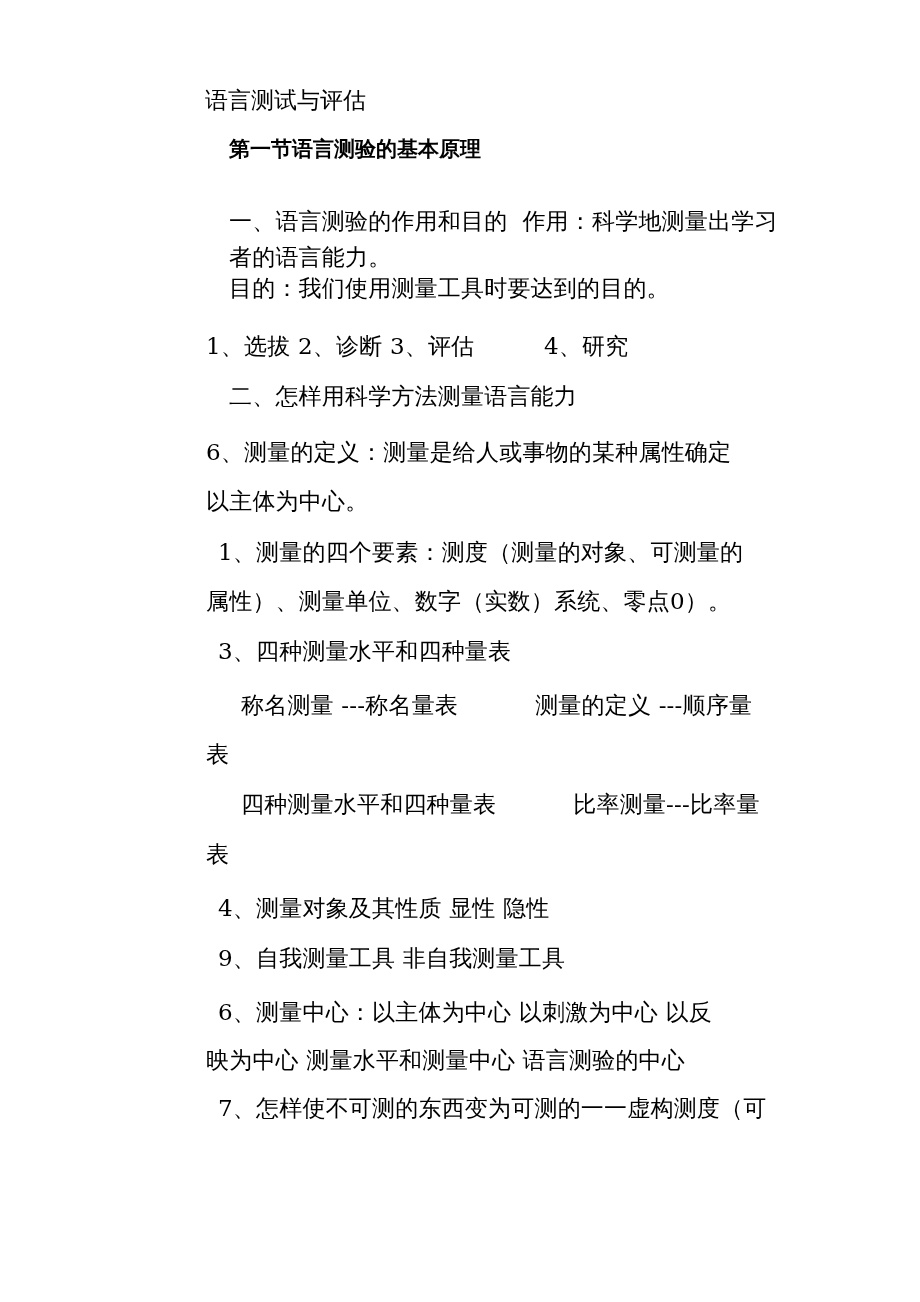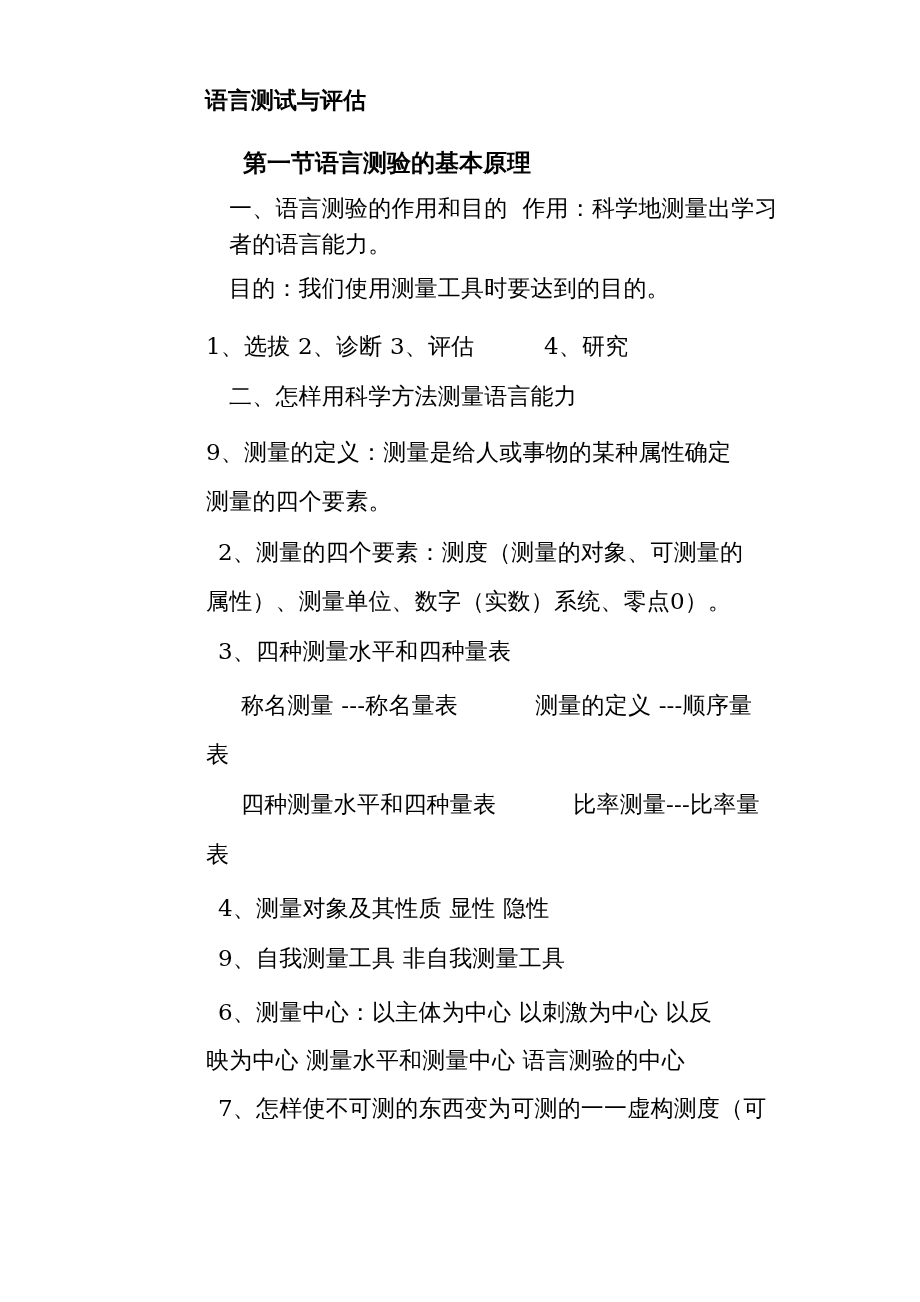--- a/index.html
+++ b/index.html
@@ -22,53 +22,54 @@
   }
   .content {
     position: absolute;
     left: 0;
     top: 0;
     width: 920px;
   }
   
   .doc-title {
     font-family: "DejaVu Sans", "Liberation Sans", sans-serif;
-    font-weight: bold;
+    font-weight: normal;
     font-size: 23px;
     line-height: 32px;
     margin: 0;
     padding: 0;
     position: absolute;
     left: 205px;
     top: 84px;
     white-space: pre;
   }
   .section-title {
     font-family: "DejaVu Sans", "Liberation Sans", sans-serif;
     font-weight: bold;
-    font-size: 24px;
+    font-size: 21px;
     line-height: 32px;
-    margin: 14px;
+    margin: 0;
     position: absolute;
     left: 229px;
     top: 133px;
     white-space: pre;
     text-align: center;
   }
   
   .para {
     position: absolute;
     font-size: 23px;
     line-height: 36px;
     margin: 0;
     white-space: pre-wrap;
     letter-spacing: 0.2px;
   }
   .p-tight {
     line-height: 36px;
+    margin-top: 13px;
   }
   .w-main {
     width: 570px;
   }
   .w-wide {
     width: 600px;
   }
 </style>
 </head>
 <body>
@@ -81,25 +82,25 @@
     <h2 class="section-title">第一节语言测验的基本原理</h2>
 
     <p class="para p-tight w-main" style="left:229px; top:190px;">一、语言测验的作用和目的  作用：科学地测量出学习者的语言能力。</p>
 
     <p class="para w-main" style="left:229px; top:270px;">目的：我们使用测量工具时要达到的目的。</p>
 
     <p class="para w-wide" style="left:206px; top:328px;">1、选拔 2、诊断 3、评估　　　4、研究</p>
 
     <p class="para w-wide" style="left:229px; top:378px;">二、怎样用科学方法测量语言能力</p>
 
-    <p class="para w-wide" style="left:206px; top:434px;">9、测量的定义：测量是给人或事物的某种属性确定</p>
+    <p class="para w-wide" style="left:206px; top:434px;">6、测量的定义：测量是给人或事物的某种属性确定</p>
 
-    <p class="para w-wide" style="left:206px; top:483px;">测量的四个要素。</p>
+    <p class="para w-wide" style="left:206px; top:483px;">以主体为中心。</p>
 
-    <p class="para w-wide" style="left:218px; top:534px;">2、测量的四个要素：测度（测量的对象、可测量的</p>
+    <p class="para w-wide" style="left:218px; top:534px;">1、测量的四个要素：测度（测量的对象、可测量的</p>
 
     <p class="para w-wide" style="left:206px; top:583px;">属性）、测量单位、数字（实数）系统、零点0）。</p>
 
     <p class="para w-wide" style="left:218px; top:633px;">3、四种测量水平和四种量表</p>
 
     <p class="para w-wide" style="left:241px; top:687px;">称名测量 ---称名量表　　　 测量的定义 ---顺序量</p>
 
     <p class="para w-wide" style="left:206px; top:736px;">表</p>
 
     <p class="para w-wide" style="left:241px; top:786px;">四种测量水平和四种量表　　　 比率测量---比率量</p>

